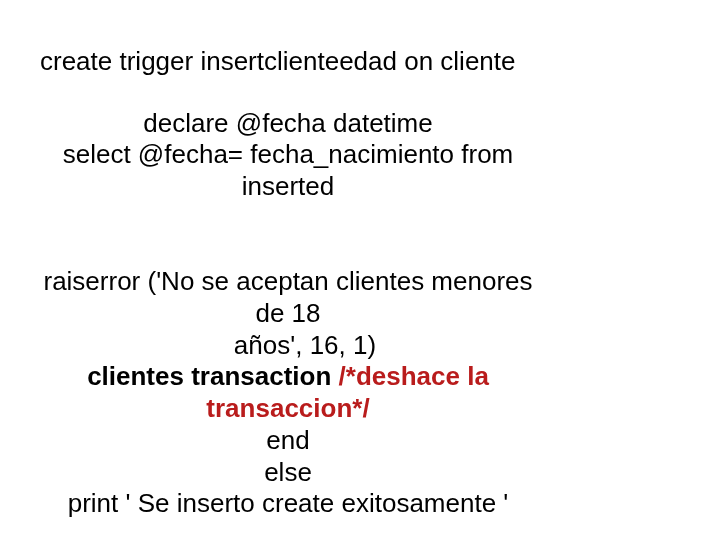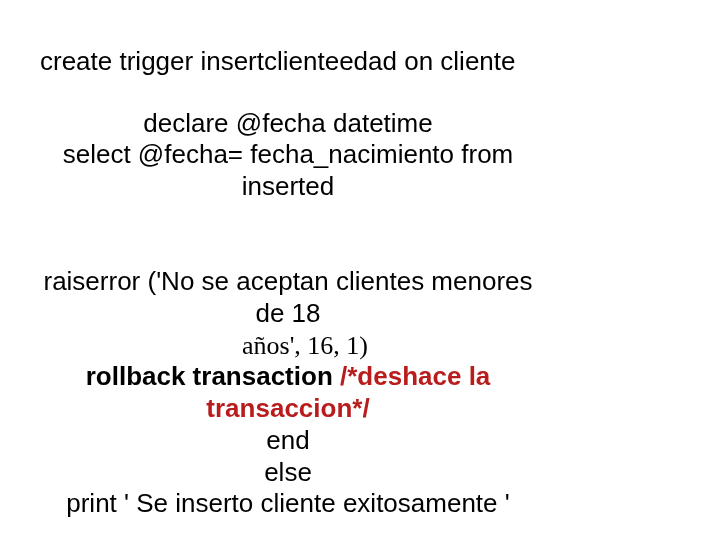--- a/index.html
+++ b/index.html
@@ -22,21 +22,20 @@
   .para {
     margin: 0 0 30px 0;
   }
   .para:last-child {
     margin-bottom: 0;
     text-align: center;
   }
   .cont {
     display: block;
     padding-left: 34px;
-    font-family: Liberation Serif, serif;
   }
   .bold {
     font-weight: bold;
   }
   .orange {
     color: #b91c1c;
   }
 </style>
 </head>
 <body>
@@ -48,20 +47,20 @@
   </div>
 
   <div class="para">
     <span>declare @fecha datetime</span><br>
     <span>select @fecha= fecha_nacimiento from inserted</span><br>
     <br>
     <br>
     <span>raiserror ('No se aceptan clientes menores de 18 </span><br>
     <span class="cont">años', 16, 1)</span>
     <span class="bold">
-      <span>rollback transaction </span><span class="orange">/*deshace la transaccion*/</span>
+      <span>clientes transaction </span><span class="orange">/*deshace la transaccion*/</span>
     </span><br>
     <span>end</span><br>
     <span>else</span><br>
-    <span>print ' Se inserto cliente exitosamente '</span>
+    <span>print ' Se inserto create exitosamente '</span>
   </div>
 
 </div>
 
 </body></html>

